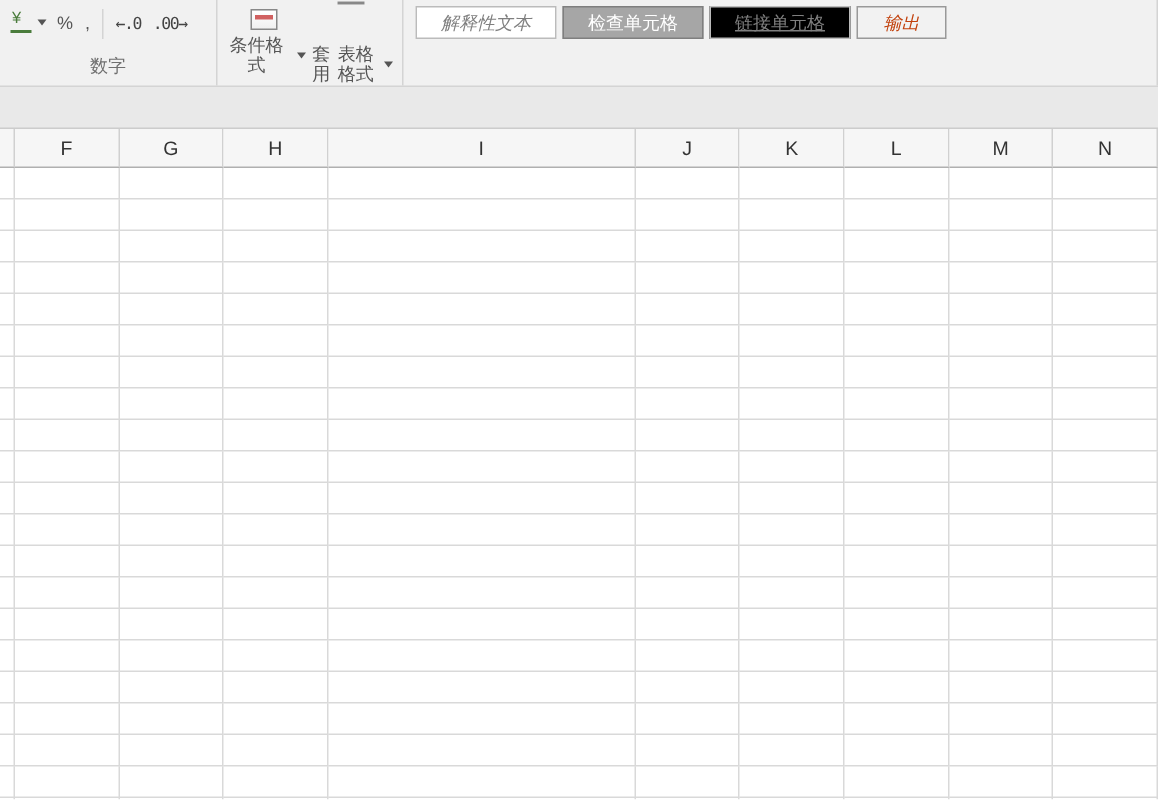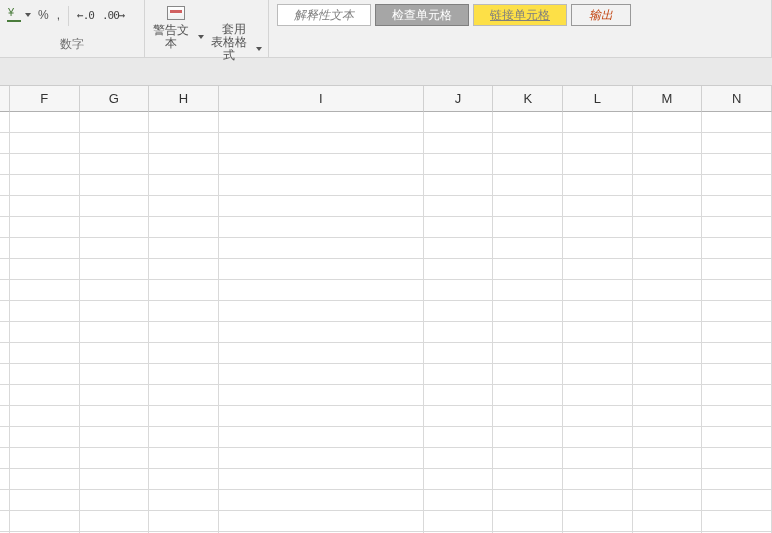--- a/index.html
+++ b/index.html
@@ -115,21 +115,21 @@
     font-size: 12px;
     border: 1px solid #999;
     background: #fff;
     cursor: pointer;
     white-space: nowrap;
     padding: 0 6px;
   }
   .cell-style.check { background:#a6a6a6; color:#fff; border-color:#7f7f7f; }
   .cell-style.explain { font-style: italic; color:#7f7f7f; border-color:#bbb; }
   .cell-style.warn { color:#9c0006; background:#fff; }
-  .cell-style.link { color:#7f7f7f; text-decoration: underline; border-color:#bbb; background:#fde047;}
+  .cell-style.link { color:#7f7f7f; text-decoration: underline; border-color:#bbb; background:#000000;}
   .cell-style.output { background:#f2f2f2; font-style:italic; color:#c2410c; }
   .fx-bar-stub { height: 28px; background:#e9e9e9; border-bottom:1px solid #ccc; }
 
   .grid-wrap {
     position: relative;
     width: 100%;
     height: calc(533px - 58px - 28px);
     overflow: hidden;
     background:#fff;
   }
@@ -197,27 +197,27 @@
       </div>
     </div>
     <div class="group-label">数字</div>
   </div>
 
   <div class="ribbon-group smallbtns">
     <div class="group-content" style="padding:2px 2px;">
       <div class="big-btn">
         <div class="sq cond"></div>
         <div class="lbl">
-          <span>警告文本</span>
+          <span>条件格式</span>
           <span class="caret"></span>
         </div>
       </div>
       <div class="big-btn">
         <div class="sq tbl"></div>
-        <div class="lbl" style="flex-direction:column; gap:0;margin-top:23px;">
+        <div class="lbl" style="flex-direction:row; gap:0;margin-top:23px;">
           <span>套用</span>
           <span style="display:flex;align-items:center;gap:2px;">
             <span>表格格式</span>
             <span class="caret"></span>
           </span>
         </div>
       </div>
     </div>
   </div>
 

